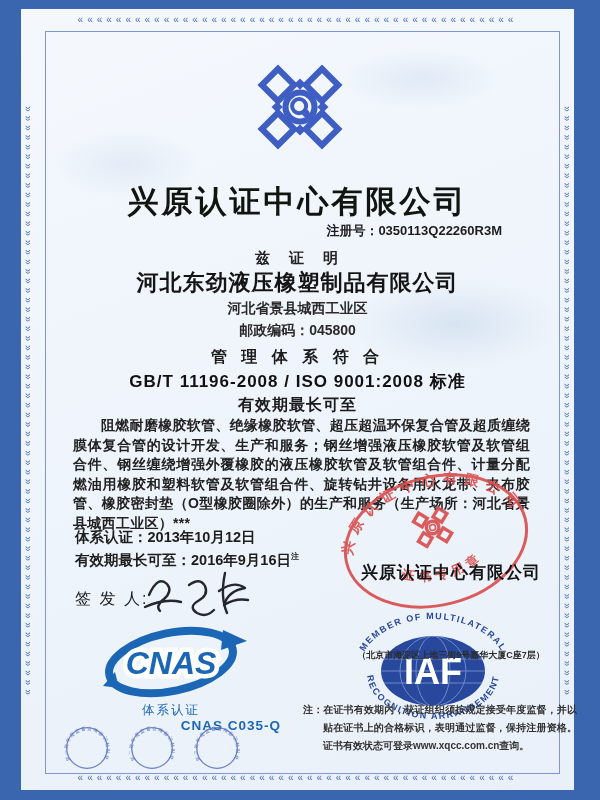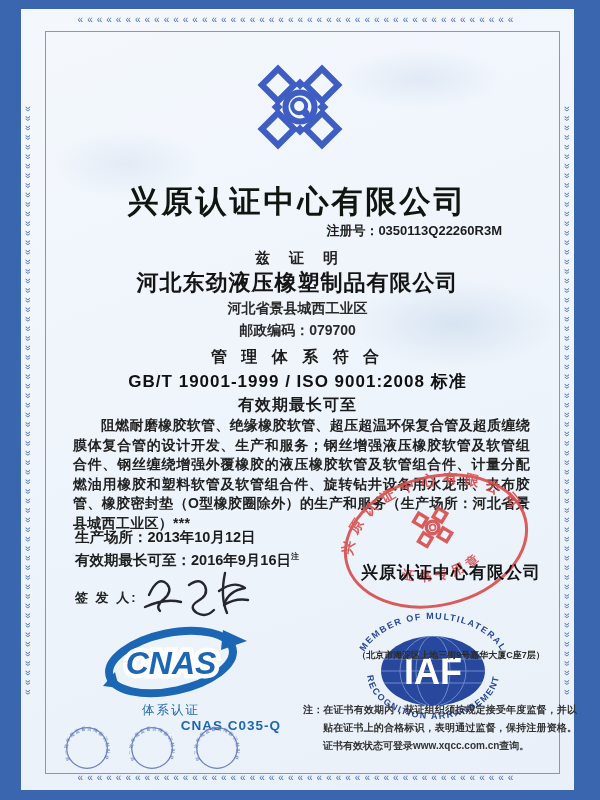--- a/index.html
+++ b/index.html
@@ -35,21 +35,21 @@
   .conf-heading{top:338px;font-size:16px;font-weight:700;color:#1b1b1b;letter-spacing:5px;}
   .standard{top:361px;font-size:17px;font-weight:700;color:#111;letter-spacing:1px;}
   .scope-heading{top:386px;font-size:16px;font-weight:700;color:#1b1b1b;letter-spacing:1px;}
   .scope-text{
     top:407px;left:52px;width:457px;font-size:14px;line-height:19.5px;
     font-weight:600;color:#222;text-align:justify;text-indent:2em;letter-spacing:.3px;
   }
   .issue-date{top:519px;left:54px;font-size:14.5px;font-weight:600;color:#1d1d1d;}
   .validity{top:542px;left:54px;font-size:14.5px;font-weight:600;color:#1d1d1d;text-align:right;}
   .validity sup{font-size:8px;}
-  .signer{top:580px;left:54px;font-size:13px;font-weight:700;color:#222;letter-spacing:2px;}
+  .signer{top:580px;left:54px;font-size:16px;font-weight:400;color:#222;letter-spacing:2px;}
   .signature-svg{top:556px;left:120px;}
   .seal-svg{top:452px;left:310px;opacity:.92;}
   .issuer-name{top:552px;left:300px;width:260px;text-align:center;font-size:17px;font-weight:700;color:#141414;z-index:5;letter-spacing:1px;}
   .issuer-addr{top:596px;left:300px;width:260px;text-align:center;font-size:9px;font-weight:600;color:#2c2c2c;z-index:5;margin-top:44px;}
   .cnas-svg{top:611px;left:70px;}
   .cnas-line1{top:693px;left:40px;width:220px;text-align:center;font-size:12.5px;font-weight:400;color:#1b66b5;letter-spacing:2px;}
   .cnas-line2{top:709px;left:40px;width:220px;text-align:right;font-size:13.5px;font-weight:700;color:#1b66b5;letter-spacing:1px;}
   .circle-svg{top:714px;}
   .c1{left:41px;} .c2{left:106px;} .c3{left:171px;}
   .iaf-svg{top:600px;left:314px;}
@@ -92,29 +92,29 @@
 
   <div class="abs ctr title">兴原认证中心有限公司</div>
 
   <div class="abs regline">
     <span>注册号：</span><span>0350113Q22260R3M</span>
   </div>
 
   <div class="abs ctr certify-heading">兹　证　明</div>
   <div class="abs ctr addr">河北省景县城西工业区</div>
   <div class="abs ctr company">河北东劲液压橡塑制品有限公司</div>
-  <div class="abs ctr postal">邮政编码：079700</div>
+  <div class="abs ctr postal">邮政编码：045800</div>
 
   <div class="abs ctr conf-heading">管 理 体 系 符 合</div>
-  <div class="abs ctr standard">GB/T 19001-1999 / ISO 9001:2008 标准</div>
+  <div class="abs ctr standard">GB/T 11196-2008 / ISO 9001:2008 标准</div>
 
   <div class="abs ctr scope-heading">有效期最长可至</div>
   <div class="abs scope-text">阻燃耐磨橡胶软管、绝缘橡胶软管、超压超温环保复合管及超质缠绕膜体复合管的设计开发、生产和服务；钢丝增强液压橡胶软管及软管组合件、钢丝缠绕增强外覆橡胶的液压橡胶软管及软管组合件、计量分配燃油用橡胶和塑料软管及软管组合件、旋转钻井设备用水龙带、夹布胶管、橡胶密封垫（O型橡胶圈除外）的生产和服务（生产场所：河北省景县城西工业区）***</div>
 
-  <div class="abs issue-date">生产场所：2013年10月12日</div>
+  <div class="abs issue-date">体系认证：2013年10月12日</div>
   <div class="abs validity">
     <span>有效期最长可至：2016年9月16日</span><sup>注</sup>
   </div>
   <div class="abs signer">签 发 人:</div>
 
   <svg class="abs signature-svg" width="120" height="58" viewBox="0 0 120 58">
     <g stroke="#26262e" stroke-width="2.4" fill="none" stroke-linecap="round" stroke-linejoin="round">
       <path d="M8,30 q9,-20 18,-11 q6,7 -3,15 q-9,7 -4,12"></path>
       <path d="M4,42 q20,-9 36,-5"></path>
       <path d="M48,20 q11,-8 16,1 q4,9 -7,15 q-10,6 -1,12 q9,5 17,-3"></path>

